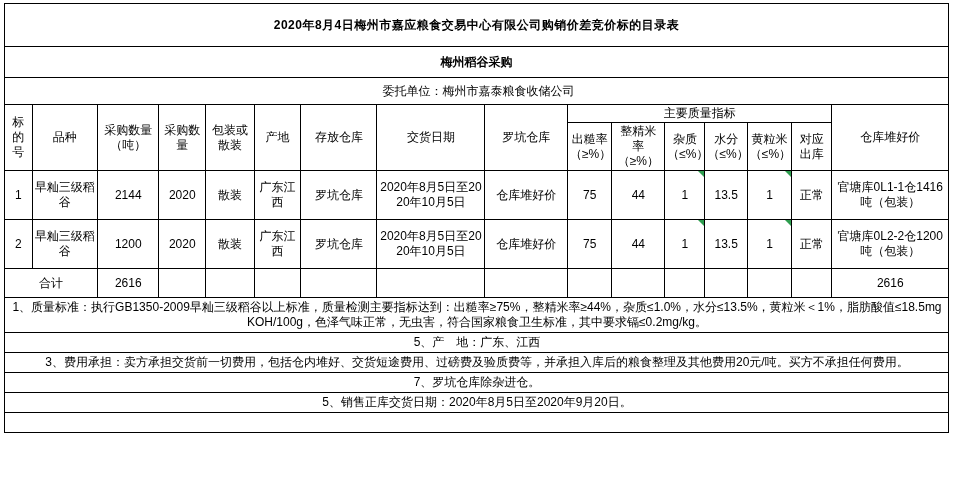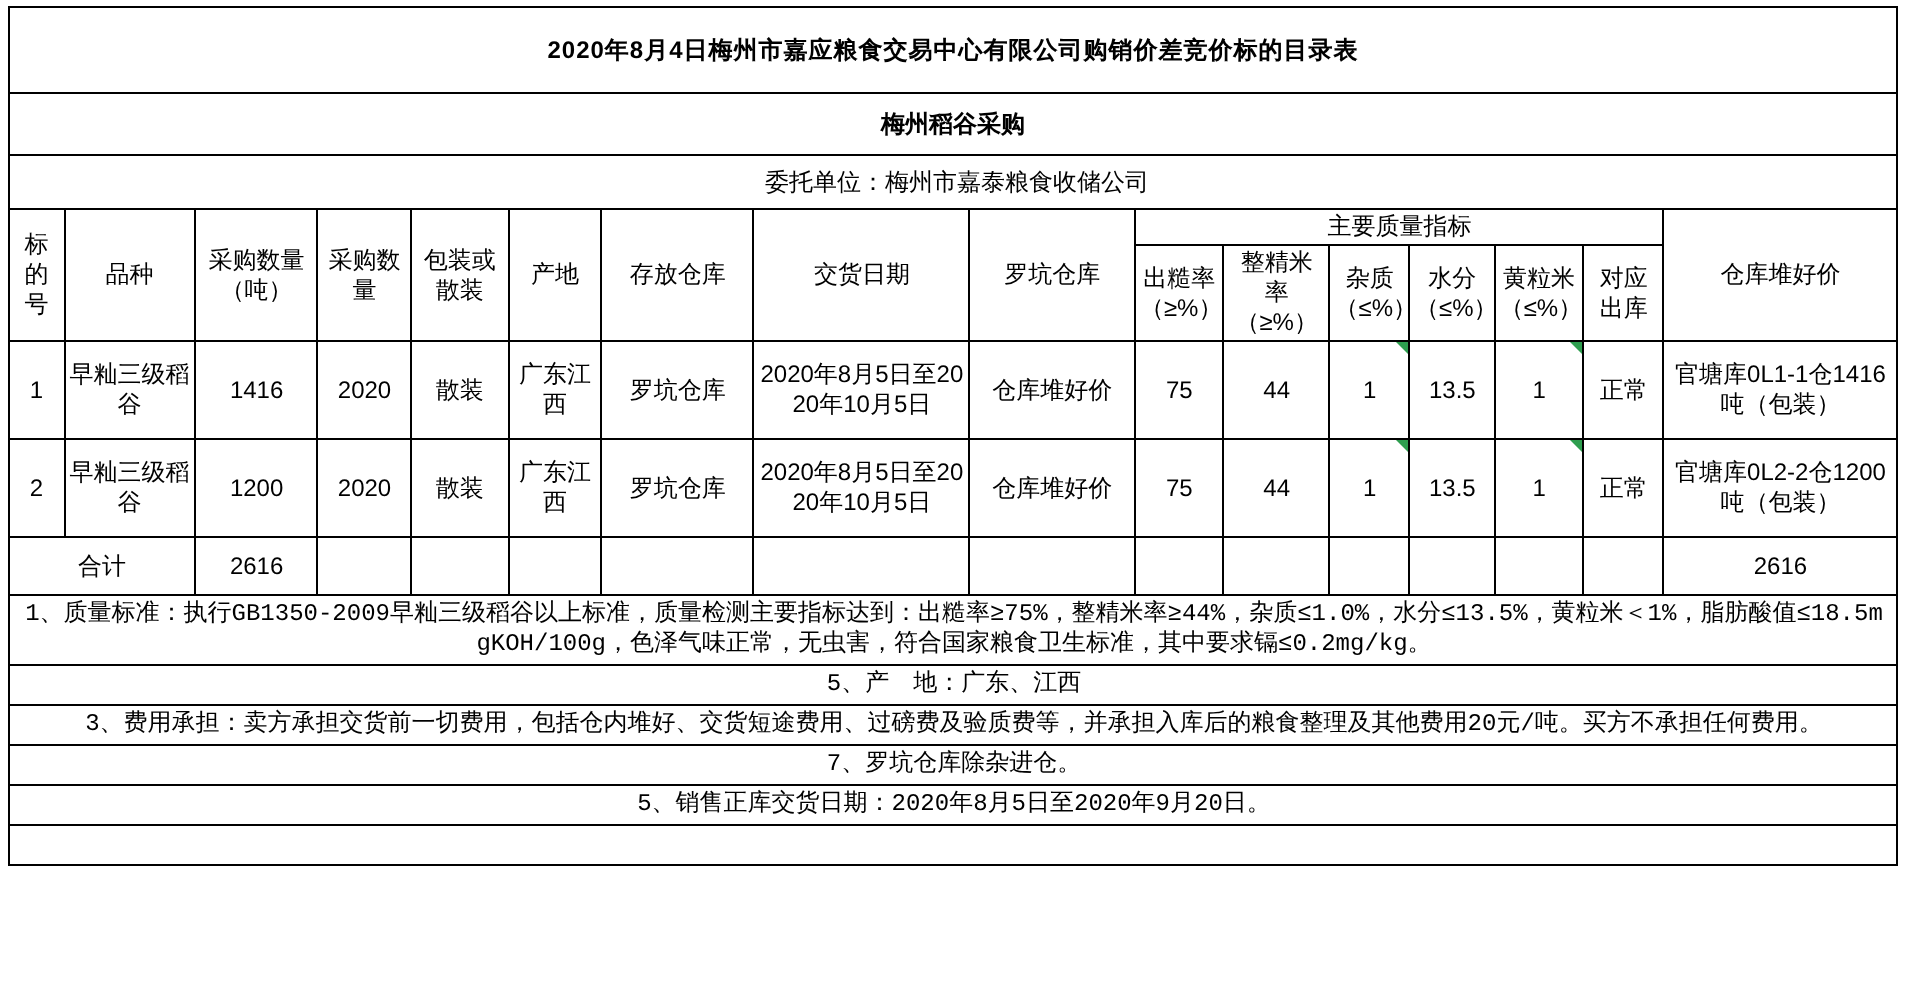--- a/index.html
+++ b/index.html
@@ -74,21 +74,20 @@
   }
   .total-cell {
     height: 26px;
     font-size: 12px;
   }
   .note-cell {
     text-align: center;
     font-size: 12px;
     padding: 2px 4px 2px 5px !important;
     line-height: 1.45;
-    font-family: Liberation Mono, monospace;
   }
   .nowrap-small {
     font-size: 11px;
   }
   .green-mark {
     position: relative;
   }
   .green-mark::before {
     content: "";
     position: absolute;
@@ -153,21 +152,21 @@
         <td class="hdr hdr-small">整精米率（≥%）</td>
         <td class="hdr hdr-small">杂质（≤%）</td>
         <td class="hdr hdr-small">水分（≤%）</td>
         <td class="hdr hdr-small">黄粒米（≤%）</td>
         <td class="hdr hdr-small">对应出库</td>
       </tr>
 
       <tr class="data-row">
         <td class="row-cell">1</td>
         <td class="row-cell">早籼三级稻谷</td>
-        <td class="row-cell">1416</td>
+        <td class="row-cell">2144</td>
         <td class="row-cell">2020</td>
         <td class="row-cell">散装</td>
         <td class="row-cell">广东江西</td>
         <td class="row-cell">罗坑仓库</td>
         <td class="row-cell nowrap-small">2020年8月5日至2020年10月5日</td>
         <td class="row-cell">仓库堆好价</td>
         <td class="row-cell">75</td>
         <td class="row-cell">44</td>
         <td class="row-cell green-mark">1</td>
         <td class="row-cell">13.5</td>

